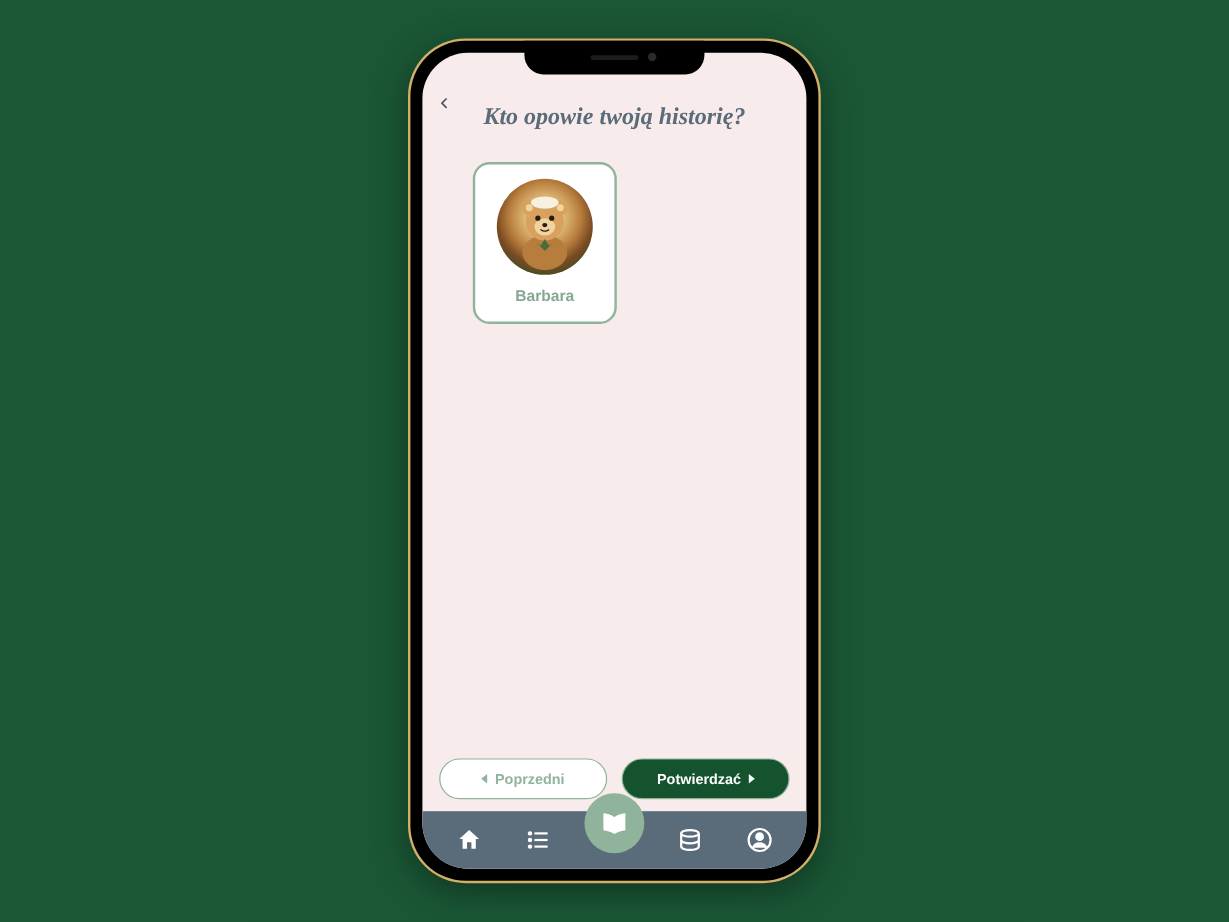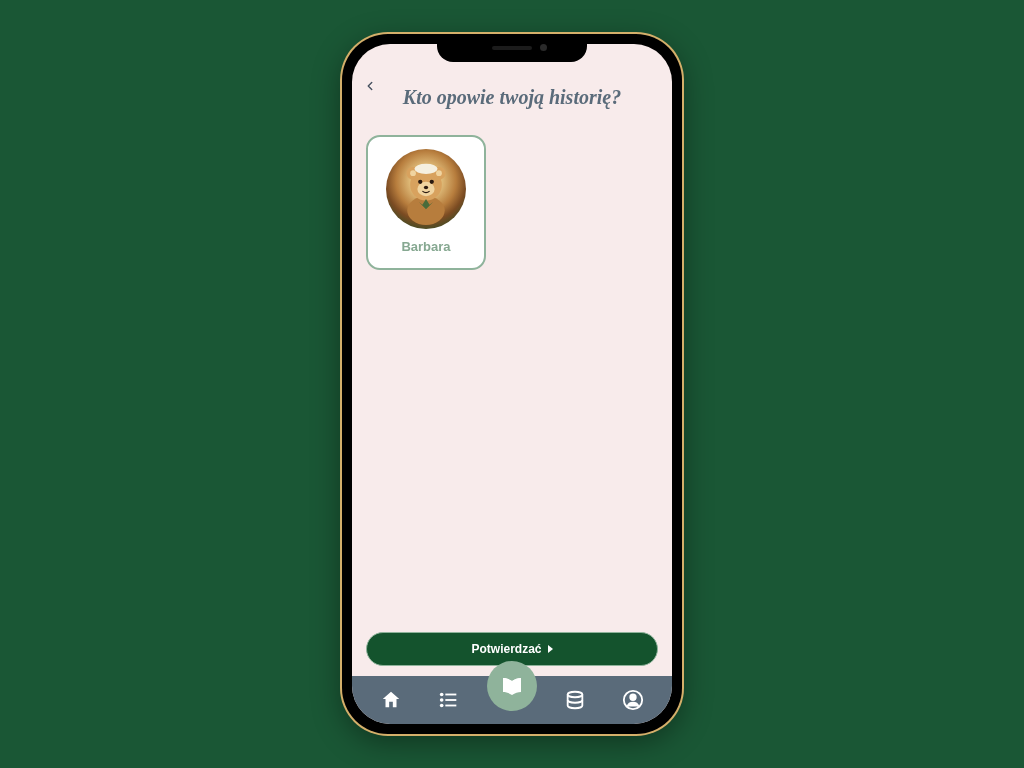--- a/index.html
+++ b/index.html
@@ -94,20 +94,21 @@
   .card {
     width: 120px;
     background: #fff;
     border: 2px solid #8fb39b;
     border-radius: 14px;
     padding: 12px 8px 14px;
     display: flex;
     flex-direction: column;
     align-items: center;
     cursor: pointer;
+    margin-left: 28px;
   }
   .avatar {
     width: 80px;
     height: 80px;
     border-radius: 50%;
     overflow: hidden;
     background: radial-gradient(circle at 50% 40%, #fff3d1 0%, #e8c986 20%, #b77d3d 48%, #7b4b22 64%, #2d4c25 85%);
     position: relative;
     display: flex;
     align-items: center;
@@ -221,20 +222,24 @@
             <path d="M 45 53 Q 50 57 55 53" stroke="#2a1a10" stroke-width="1.5" fill="none"></path>
             <ellipse cx="50" cy="22" rx="16" ry="7" fill="#f5f0e0"></ellipse>
             <path d="M 40 68 L 50 78 L 60 68 L 55 72 L 50 64 L 45 72 Z" fill="#4a6b3a"></path>
           </svg>
         </div>
         <div class="card-name">Barbara</div>
       </div>
     </div>
 
     <div class="footer-buttons">
+      <div class="btn btn-outline">
+        <span class="tri"></span>
+        <span>Poprzedni</span>
+      </div>
       <div class="btn btn-solid">
         <span>Potwierdzać</span>
         <span class="tri"></span>
       </div>
     </div>
 
     <div class="nav">
       <div class="nav-item">
         <svg width="22" height="22" viewBox="0 0 24 24" fill="currentColor">
             <path d="M12 3l9 8h-3v9h-4v-6H10v6H6v-9H3l9-8z"></path>

